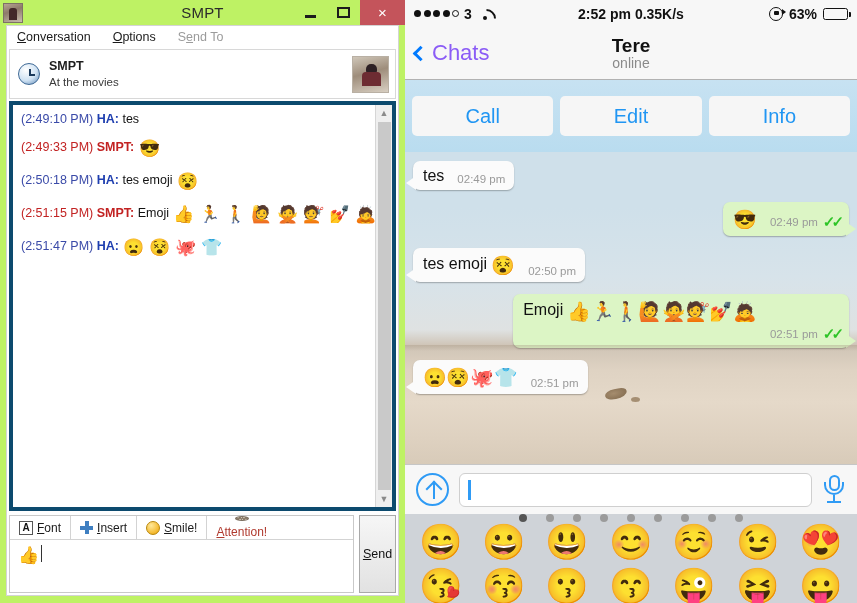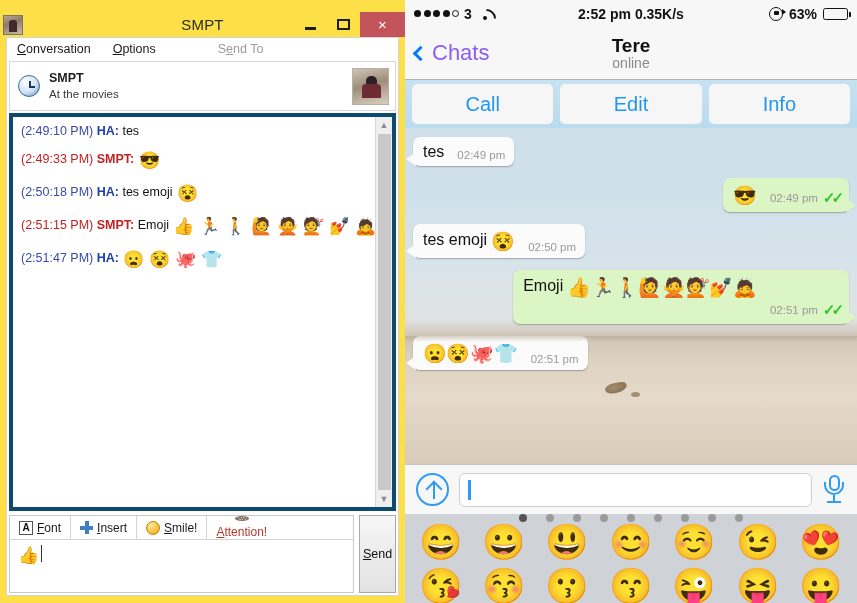--- a/index.html
+++ b/index.html
@@ -8,22 +8,22 @@
     overflow: hidden;
     font-family: "Liberation Sans", sans-serif;
     background: #fff;
   }
   #root { position: relative; width: 857px; height: 603px; display: flex; }
 
   
   #win {
     position: relative;
     width: 405px; height: 603px;
-    background: #fde047;
-    padding: 12px 6px 7px 6px;
+    background: #bef264;
+    padding: 0 6px 7px 6px;
     display: flex; flex-direction: column;
   }
   .titlebar {
     height: 25px; flex: 0 0 25px;
     display: flex; align-items: center;
     position: relative;
     margin: 0 -6px;
   }
   .appicon {
     width: 20px; height: 20px; margin-left: 3px; margin-top: 1px;
@@ -56,21 +56,21 @@
     min-height: 0;
   }
 
   .menubar {
     flex: 0 0 22px; display: flex; align-items: center;
     padding-left: 8px; gap: 18px;
     font-size: 12.5px; color: #1a1a1a;
     border-bottom: 1px solid #ffffff;
   }
   .menuitem { padding: 2px 2px; cursor: default; }
-  .menuitem.disabled { color: #9b9b9b; margin-left: 40px; }
+  .menuitem.disabled { color: #9b9b9b; }
   .menuitem u { text-decoration: underline; }
 
   .convhead {
     flex: 0 0 50px; display: flex; align-items: center;
     padding: 4px 6px 4px 8px; gap: 9px;
     border: 1px solid #d8d8d8; margin: 1px 2px 0 2px;
     background: #fff;
   }
   .clock-ico {
     width: 22px; height: 22px; border-radius: 50%;
@@ -160,21 +160,21 @@
   .battery::after{content:"";position:absolute;right:-4px;top:3px;width:2.5px;height:5px;background:#111;border-radius:0 1px 1px 0;}
   .bfill { height:100%; background:#111; border-radius:1px; }
 
   .navbar { flex: 0 0 53px; background:#F7F7F7; border-bottom:1px solid #b2b2b2; display:flex; align-items:center; position:relative; padding: 0 10px; }
   .backbtn { display:flex; align-items:center; color:#8b5cf6; font-size:22px; gap:3px; }
   .chev { display:inline-block; width:11px; height:11px; border-left:3.4px solid #007AFF; border-bottom:3.4px solid #007AFF; transform: rotate(45deg); margin-right:3px; }
   .navtitles { position:absolute; left:0; right:0; text-align:center; pointer-events:none; line-height:1.12; }
   .nav-title { font-size:19px; font-weight:bold; color:#111; }
   .nav-sub { font-size:14px; color:#8a8a8a; }
 
-  .actionbar { flex: 0 0 48px; background: linear-gradient(180deg,#c7e2f2,#b9dcef); display:flex; align-items:center; gap:7px; padding: 4px 7px; }
+  .actionbar { flex: 0 0 48px; background: linear-gradient(180deg,#c7e2f2,#b9dcef); display:flex; align-items:center; gap:7px; padding: 16px 7px; }
   .actbtn { flex:1 1 0; height:40px; background:#F6F6F6; border-radius:5px; display:flex; align-items:center; justify-content:center; color:#2196F3; font-size:20px; }
 
   .chatarea {
     flex: 1 1 auto; position: relative; min-height: 0; overflow:hidden;
     background:
       linear-gradient(180deg,
         #cfe0ea 0%, #cfe0ea 18%,
         #d7e3ea 40%,
         #dfe2e2 57%,
         #cfc4b6 62%,

